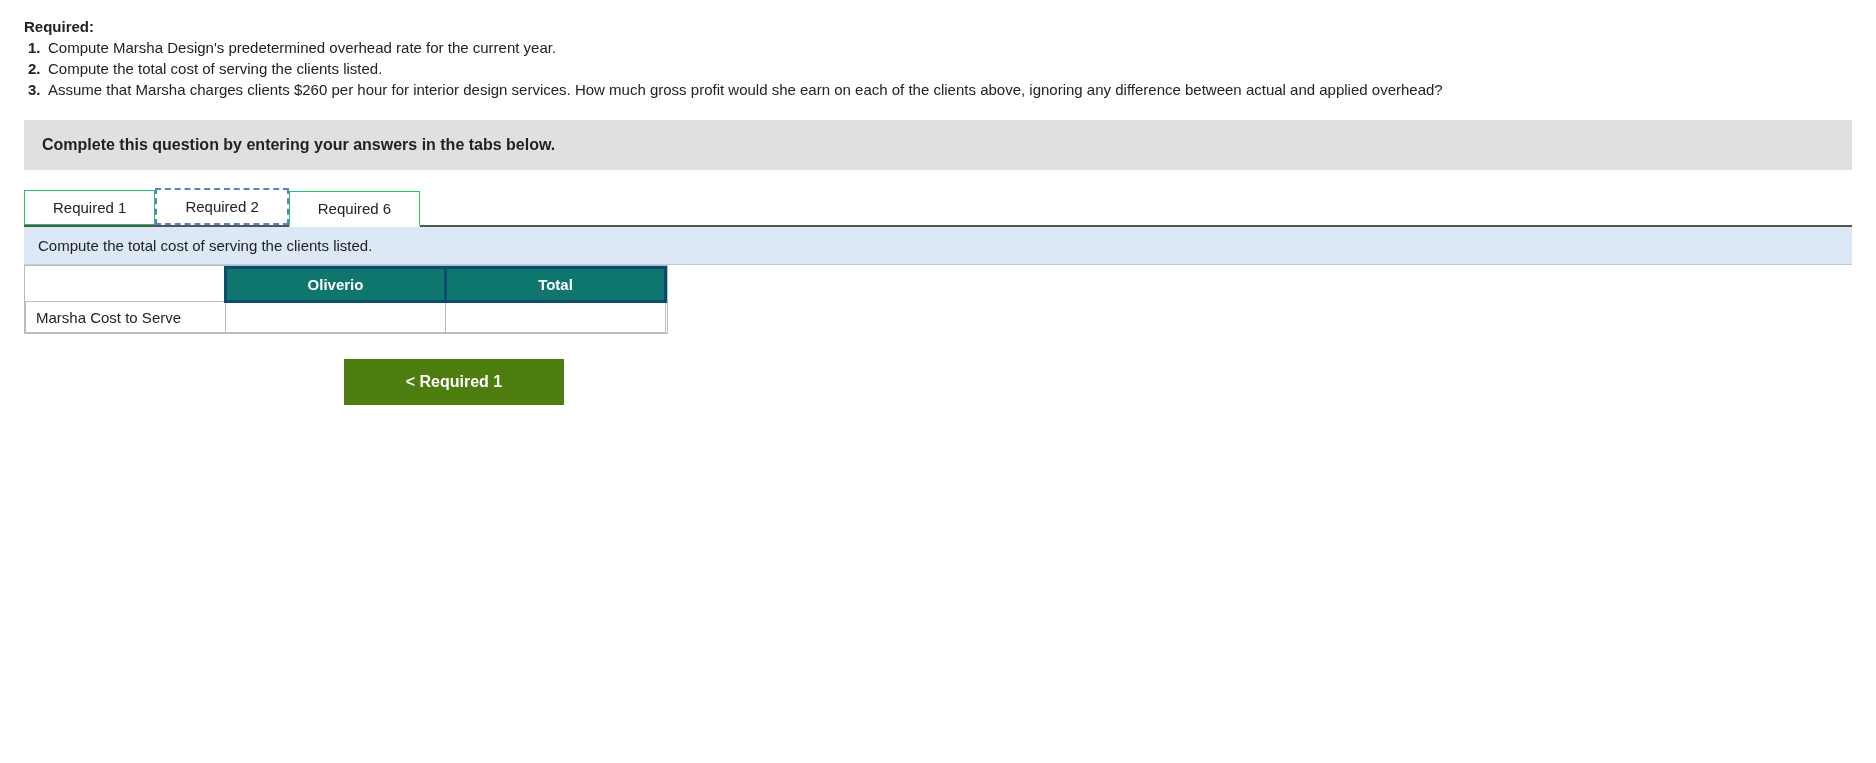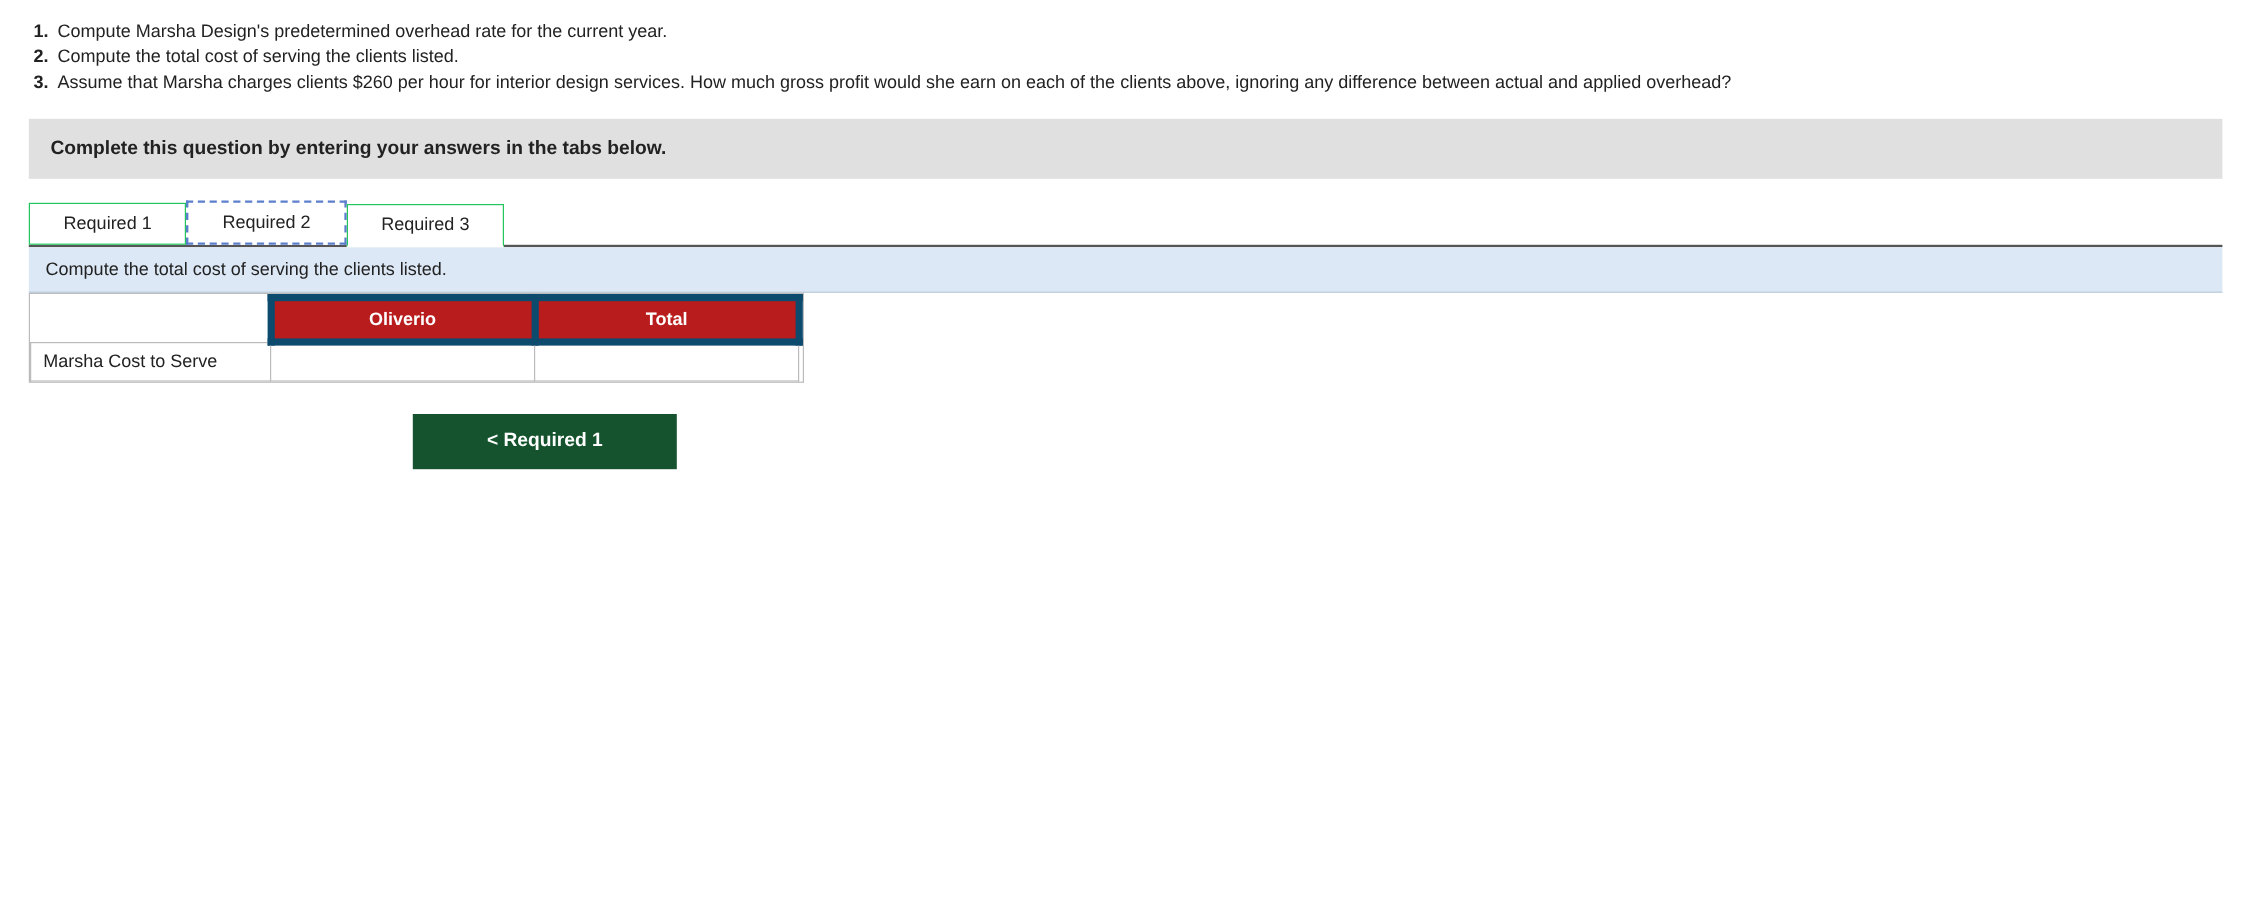--- a/index.html
+++ b/index.html
@@ -85,26 +85,26 @@
       margin-top: 0;
       border: 1px solid #bbb;
       display: inline-block;
       min-width: 560px;
     }
     .data-table {
       border-collapse: collapse;
       width: 100%;
     }
     .data-table th {
-      background: #b91c1c;
+      background: #0f766e;
       color: #fff;
       font-weight: bold;
       padding: 7px 18px;
       text-align: center;
-      border: 6px solid #0c4a6e;
+      border: 3px solid #0c4a6e;
       font-size: 15px;
     }
     .data-table th.empty-header {
       background: #fff;
       border: none;
       border-right: 1px solid #bbb;
       min-width: 200px;
     }
     .data-table td {
       padding: 6px 10px;
@@ -130,38 +130,39 @@
       background: transparent;
     }
 
     .nav-buttons {
       display: flex;
       gap: 12px;
       margin-top: 22px;
       margin-left: 320px;
     }
     .nav-btn {
-      background: #14532d;
+      background: #4d7c0f;
       color: #fff;
       font-weight: bold;
       font-size: 16px;
       border: none;
       padding: 14px 40px;
       cursor: pointer;
       display: flex;
       align-items: center;
       gap: 8px;
       min-width: 220px;
       justify-content: center;
     }
   </style>
 </head>
 <body>
 
 <div class="required-section">
+  <div class="required-title">Required:</div>
   <ul class="required-list">
     <li>
       <span class="num">1.</span>
       <span>Compute Marsha Design's predetermined overhead rate for the current year.</span>
     </li>
     <li>
       <span class="num">2.</span>
       <span>Compute the total cost of serving the clients listed.</span>
     </li>
     <li>
@@ -175,21 +176,21 @@
 
 <div class="tabs-container">
   <div class="tabs-row">
     <div class="tab">
       <span>Required 1</span>
     </div>
     <div class="tab dotted">
       <span>Required 2</span>
     </div>
     <div class="tab active">
-      <span>Required 3</span>
+      <span>Required 6</span>
     </div>
   </div>
 
   <div class="tab-content-header">Compute the total cost of serving the clients listed.</div>
 
   <div class="data-table-wrapper">
     <table class="data-table">
       <thead>
         <tr>
           <th class="empty-header"></th>

